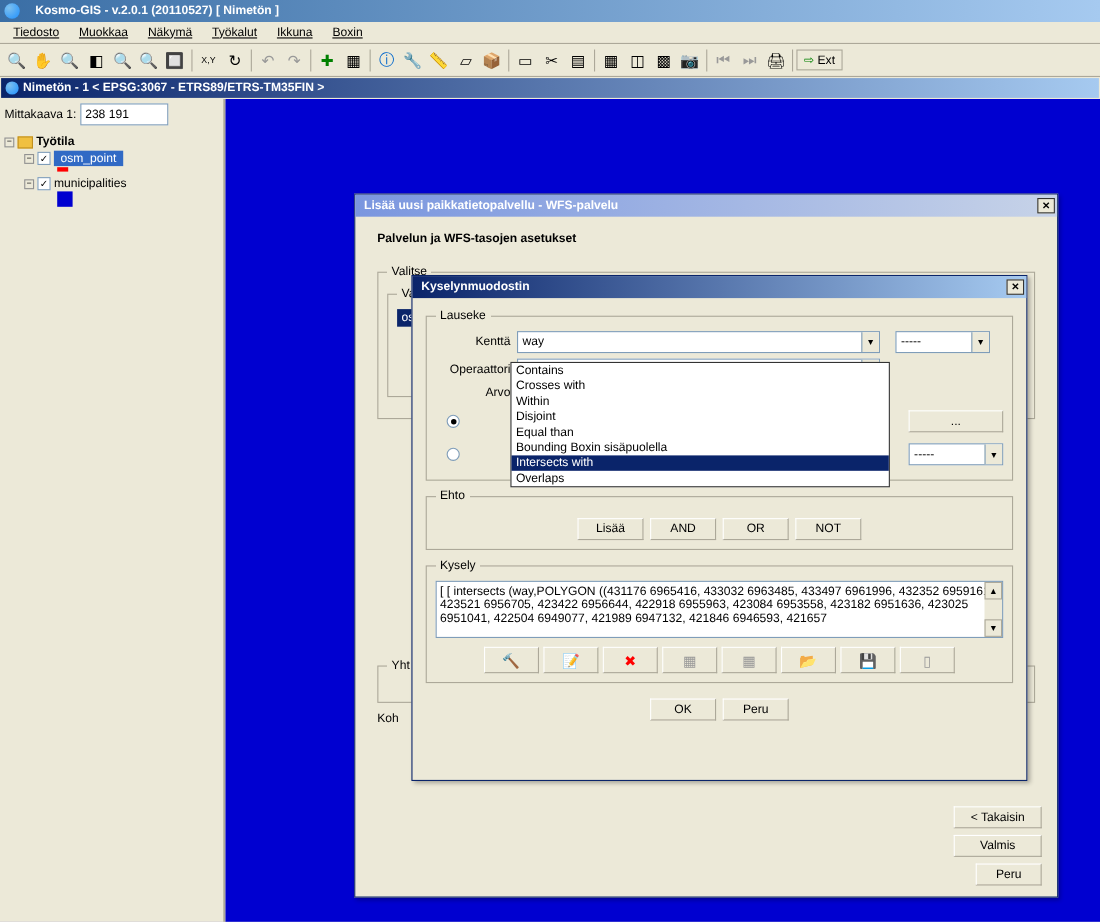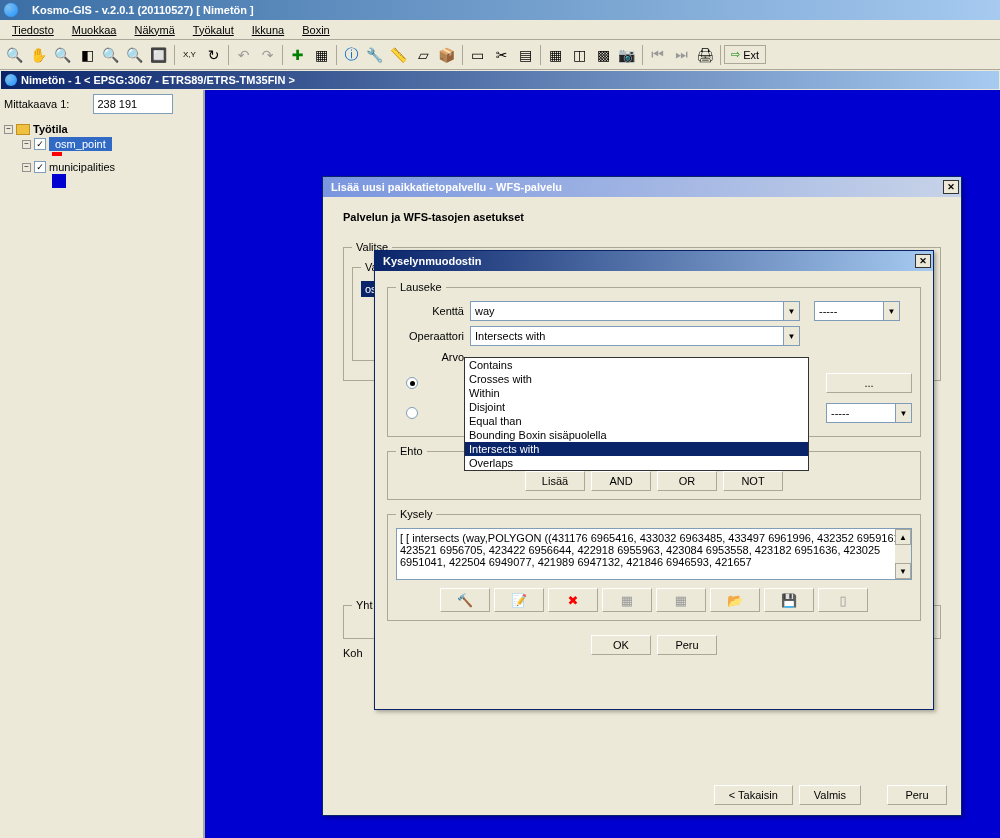--- a/index.html
+++ b/index.html
@@ -15,21 +15,21 @@
 .tbtn { width: 23px; height: 23px; border: 1px solid transparent; display:flex; align-items:center; justify-content:center; font-size:14px; cursor:default; }
 .tsep { width:1px; height:20px; background:#aca899; margin:0 2px; }
 .ext-btn { border:1px solid #aca899; padding:2px 6px; background:#ece9d8; display:flex; align-items:center; gap:3px; }
 
 .doc-title { background: linear-gradient(to right, #0a246a, #a6caf0); color:white; font-weight:bold; height:18px; display:flex; align-items:center; padding-left:4px; margin:1px; }
 .doc-title .globe { width:12px; height:12px; background: radial-gradient(circle at 30% 30%, #7ec0ee, #1e90ff); border-radius:50%; margin-right:4px; }
 
 .main-area { display:flex; height: calc(100% - 88px); }
 .left-panel { width: 205px; background:#ece9d8; border-right:2px solid #aca899; padding:4px; }
 .scale-row { display:flex; align-items:center; gap:4px; margin-bottom:8px; }
-.scale-row input { border:1px solid #7f9db9; padding:1px 3px; width:80px;margin-left:20px; }
+.scale-row input { border:1px solid #7f9db9; padding:1px 3px; width:80px; }
 .tree { font-size:11px; }
 .tree-row { display:flex; align-items:center; gap:3px; padding:1px 0; }
 .tree-toggle { width:9px; height:9px; border:1px solid #919191; display:flex; align-items:center; justify-content:center; font-size:8px; line-height:1; }
 .folder { width:14px; height:11px; background:#f0c040; border:1px solid #c09020; }
 .checkbox { width:12px; height:12px; border:1px solid #7f9db9; background:white; display:flex; align-items:center; justify-content:center; font-size:9px; }
 .swatch-red { width:10px; height:4px; background:red; margin-left:48px; }
 .swatch-blue { width:14px; height:14px; background:#0000d0; margin-left:48px; }
 
 .map-canvas { flex:1; background:#0000d0; position:relative; }
 
@@ -39,21 +39,21 @@
 .close-btn { width:16px; height:14px; background:#ece9d8; border:1px solid #333; font-size:9px; display:flex; align-items:center; justify-content:center; margin-right:2px; color:black; }
 
 .dlg1 { top: 176px; left: 322px; width: 640px; height: 640px; }
 .dlg1-body { padding: 14px 20px; }
 .dlg1 h3 { font-weight:bold; font-size:11px; margin-bottom:18px; }
 
 fieldset { border:1px solid #aca899; padding:8px; margin-bottom:8px; }
 legend { padding:0 4px; }
 
 .btn { background:#ece9d8; border:1px solid #aca899; border-top-color:#fff; border-left-color:#fff; padding:3px 14px; min-width:60px; cursor:default; }
-.bottom-btns { position:absolute; bottom:10px; right:14px; display:flex; gap:6px; }
+.bottom-btns { position:absolute; bottom:10px; right:14px; display:flex; gap:6px;flex-direction:column; }
 
 .dlg2 { top: 250px; left: 374px; width: 560px; height: 460px; z-index:10; }
 .dlg2-body { padding: 10px 12px; }
 
 .form-row { display:flex; align-items:center; gap:6px; margin-bottom:5px; }
 .form-row label { width:68px;text-align:right; }
 select, input[type=text] { border:1px solid #7f9db9; background:white; padding:1px 3px; height:20px; }
 .combo { flex:1; height:20px; border:1px solid #7f9db9; background:white; display:flex; align-items:center; padding-left:4px; position:relative; }
 .combo .arrow { position:absolute; right:0; top:0; width:16px; height:18px; background:#ece9d8; border-left:1px solid #7f9db9; display:flex; align-items:center; justify-content:center; font-size:8px; }
 
@@ -240,21 +240,21 @@
       <div class="form-row" style="margin-top:10px;">
         <div style="width:4px;"></div>
         <div class="radio"></div>
         <div style="flex:1;"></div>
         <div class="combo" style="width:86px;flex:none;">
             <span>-----</span>
             <div class="arrow">▼</div>
           </div>
       </div>
 
-      <div class="dropdown-list" style="top:64px;left:76px;">
+      <div class="dropdown-list" style="top:36px;left:76px;">
         <div>Contains</div>
         <div>Crosses with</div>
         <div>Within</div>
         <div>Disjoint</div>
         <div>Equal than</div>
         <div>Bounding Boxin sisäpuolella</div>
         <div class="sel">Intersects with</div>
         <div>Overlaps</div>
       </div>
     </fieldset>

